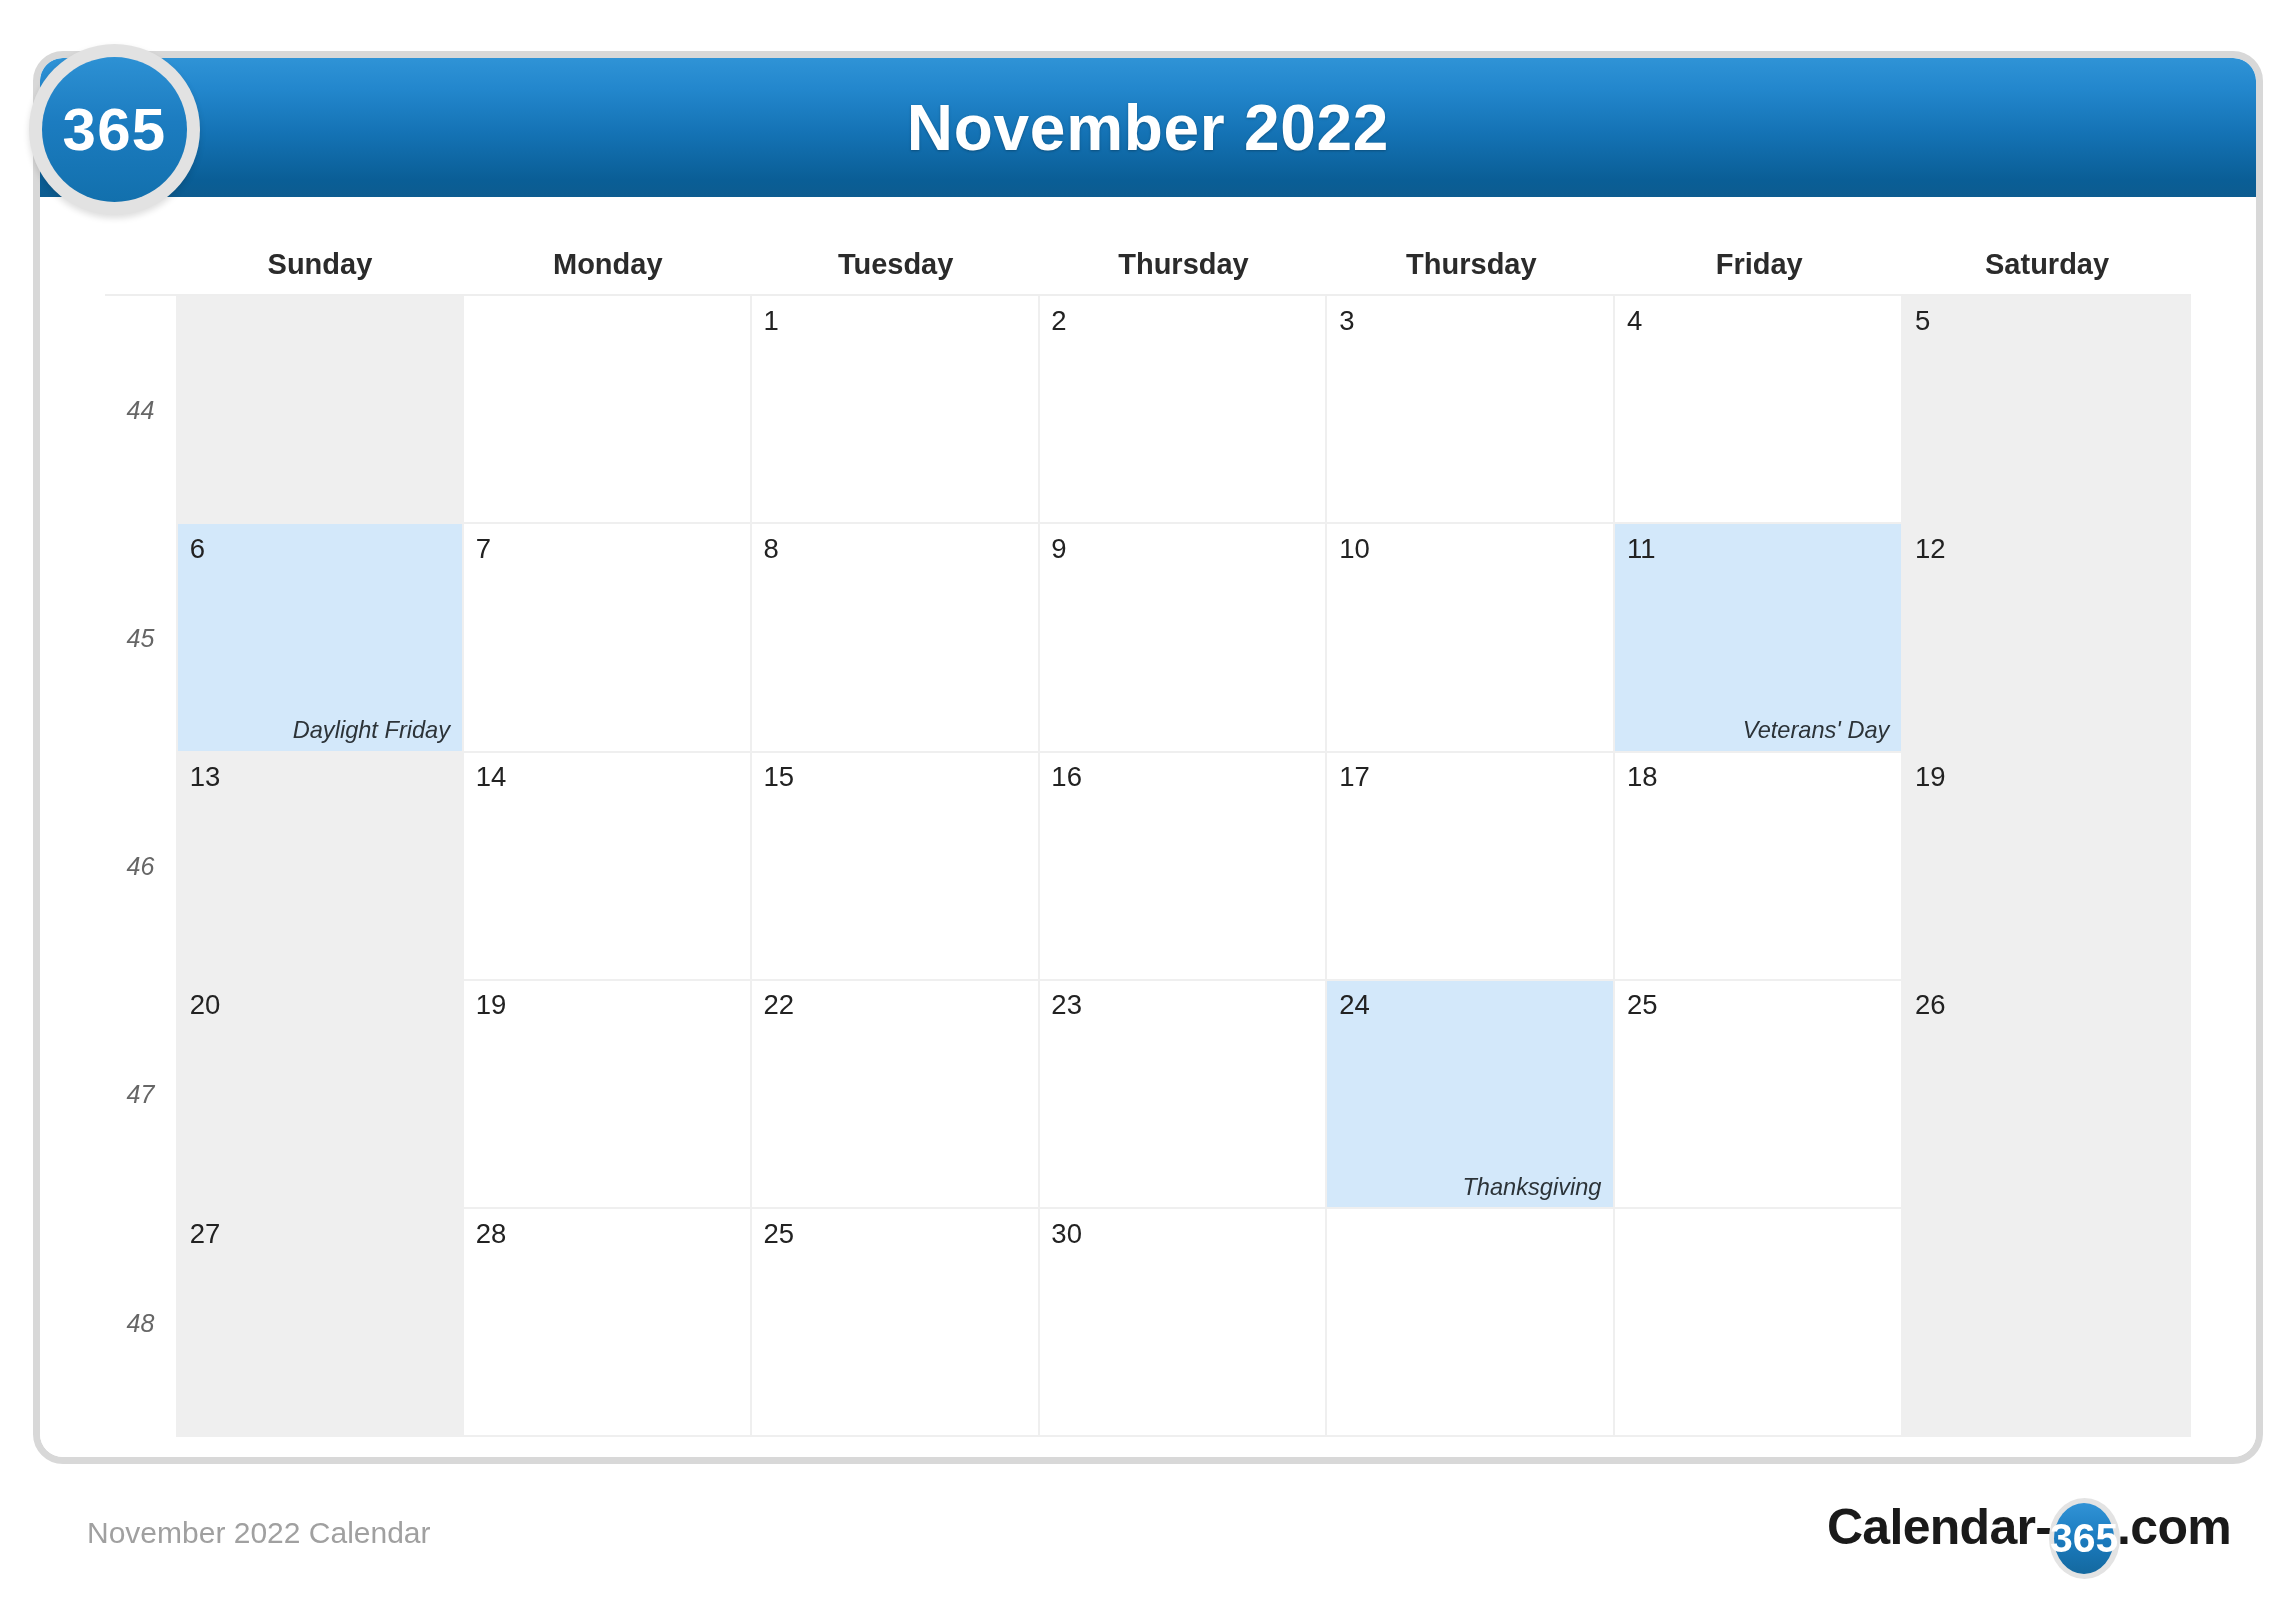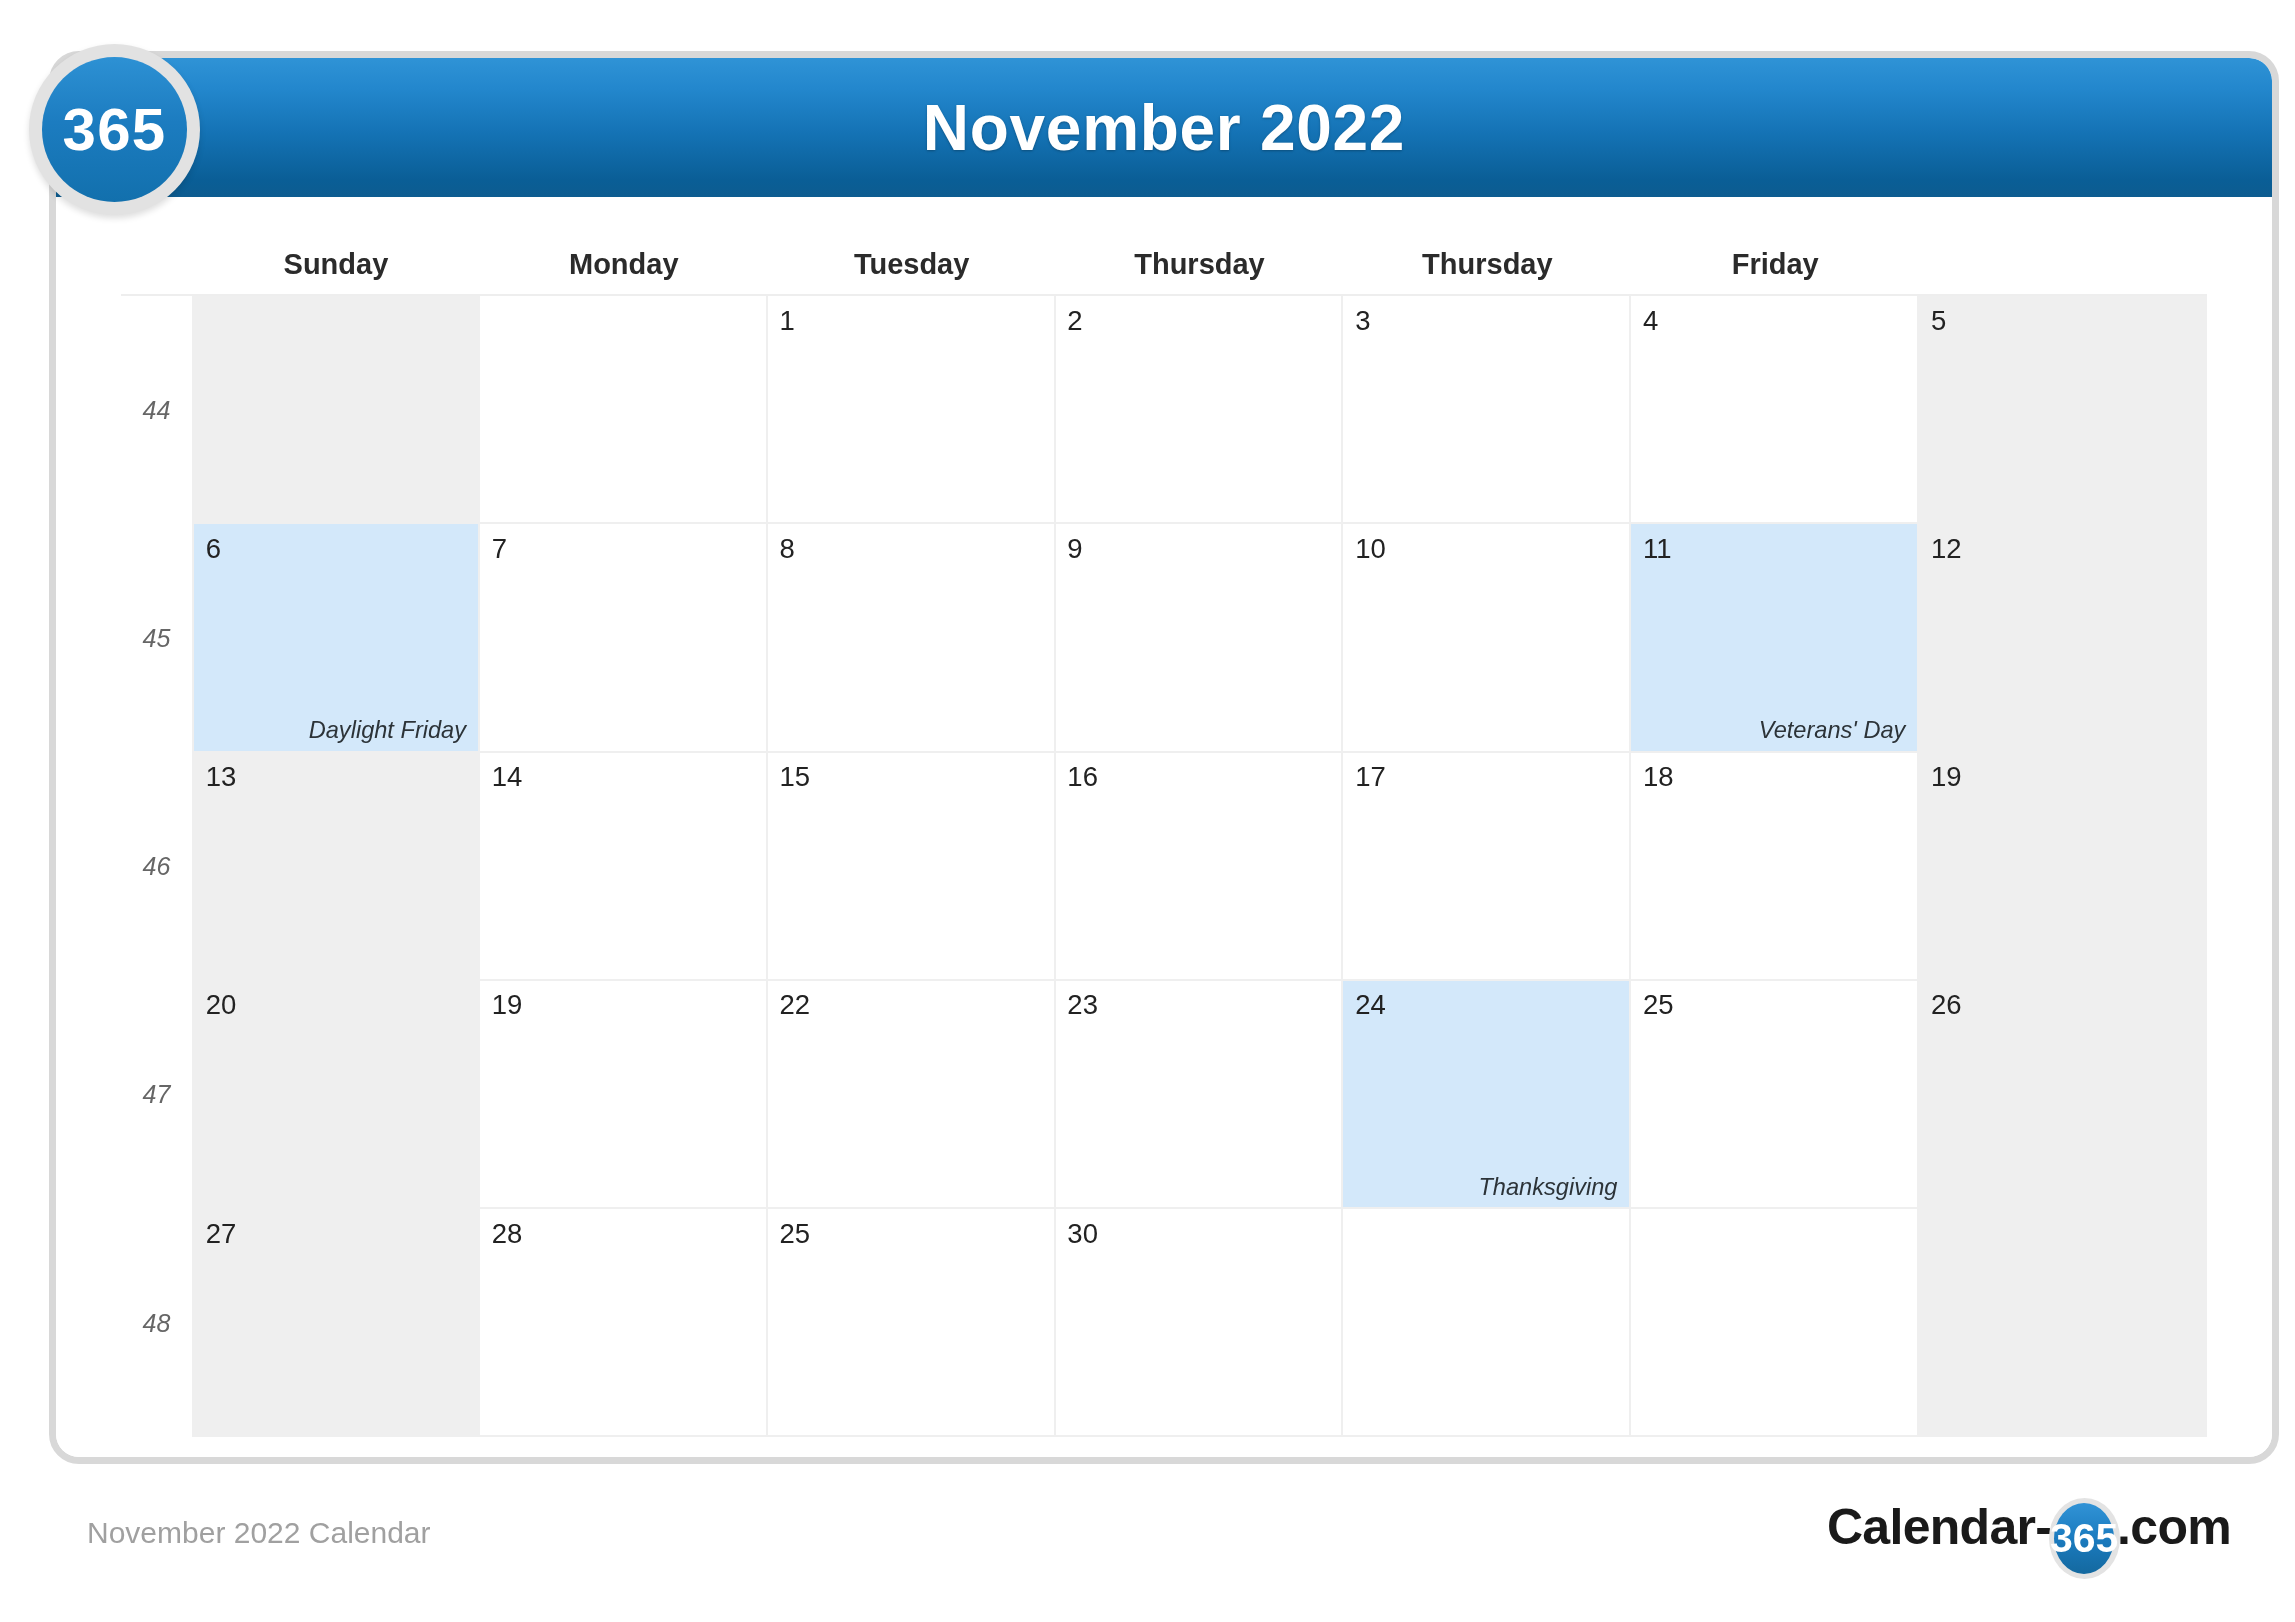--- a/index.html
+++ b/index.html
@@ -15,21 +15,21 @@
   .page {
     position: relative;
     width: 2295px;
     height: 1623px;
     background: #ffffff;
   }
 
   
   .card {
     position: absolute;
-    left: 49px;
+    left: 33px;
     top: 51px;
     width: 2230px;
     height: 1413px;
     border: 7.2px solid #d8d8d8;
     border-radius: 30px;
     background: #ffffff;
     overflow: hidden;
   }
 
   
@@ -274,20 +274,21 @@
       <div class="grid-wrap">
 
         <div class="weekday-row">
           <div class="weekday-spacer"></div>
           <div class="weekday-cell">Sunday</div>
           <div class="weekday-cell">Monday</div>
           <div class="weekday-cell">Tuesday</div>
           <div class="weekday-cell">Thursday</div>
           <div class="weekday-cell">Thursday</div>
           <div class="weekday-cell">Friday</div>
+          <div class="weekday-cell">Saturday</div>
         </div>
 
         <div class="weeks" id="weeks-container">
             <div class="week-row">
               <div class="weeknum">44</div>
               <div class="day-cell first weekend">
                 <div class="day-num"></div>
                 <div class="day-label"></div>
               </div>
               <div class="day-cell blank">

